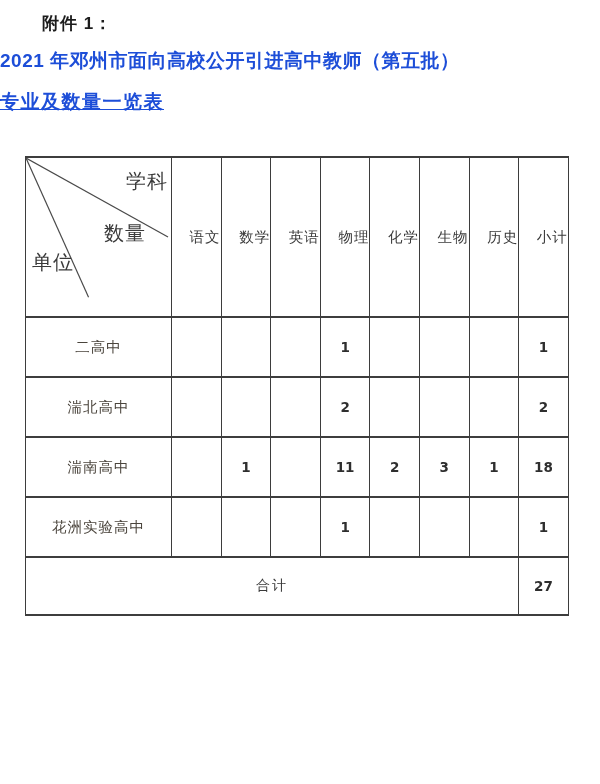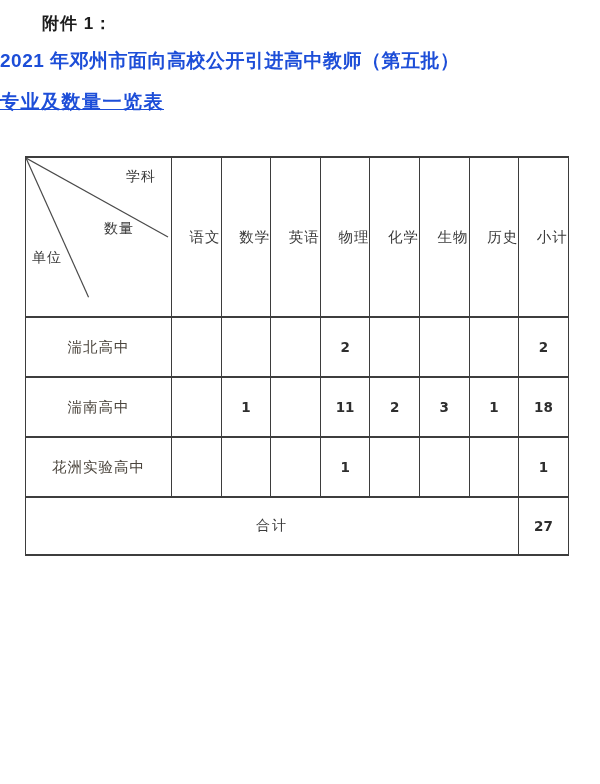--- a/index.html
+++ b/index.html
@@ -84,21 +84,21 @@
   td.corner { position: relative; }
   td.corner svg {
     position: absolute;
     left: 0; top: 0;
     width: 100%; height: 100%;
     display: block;
   }
   td.corner line { stroke: #4a4a4a; stroke-width: 1.2; }
   td.corner span {
     position: absolute;
-    font-size: 14px;
+    font-size: 20px;
     color: #3a3a3a;
     letter-spacing: 1px;
     white-space: nowrap;
   }
   .lbl-subject  { left: 100px; top: 10px; }
   .lbl-quantity { left: 78px;  top: 62px; }
   .lbl-unit     { left: 6px;   top: 91px; }
 </style>
 </head>
 <body>
@@ -135,20 +135,31 @@
         <td class="colhead">语文</td>
         <td class="colhead">数学</td>
         <td class="colhead">英语</td>
         <td class="colhead">物理</td>
         <td class="colhead">化学</td>
         <td class="colhead">生物</td>
         <td class="colhead">历史</td>
         <td class="colhead">小计</td>
       </tr>
 
+      <tr class="data-row">
+        <td class="unit">二高中</td>
+        <td class="num"></td>
+        <td class="num"></td>
+        <td class="num"></td>
+        <td class="num">1</td>
+        <td class="num"></td>
+        <td class="num"></td>
+        <td class="num"></td>
+        <td class="num">1</td>
+      </tr>
 
       <tr class="data-row">
         <td class="unit">湍北高中</td>
         <td class="num"></td>
         <td class="num"></td>
         <td class="num"></td>
         <td class="num">2</td>
         <td class="num"></td>
         <td class="num"></td>
         <td class="num"></td>

